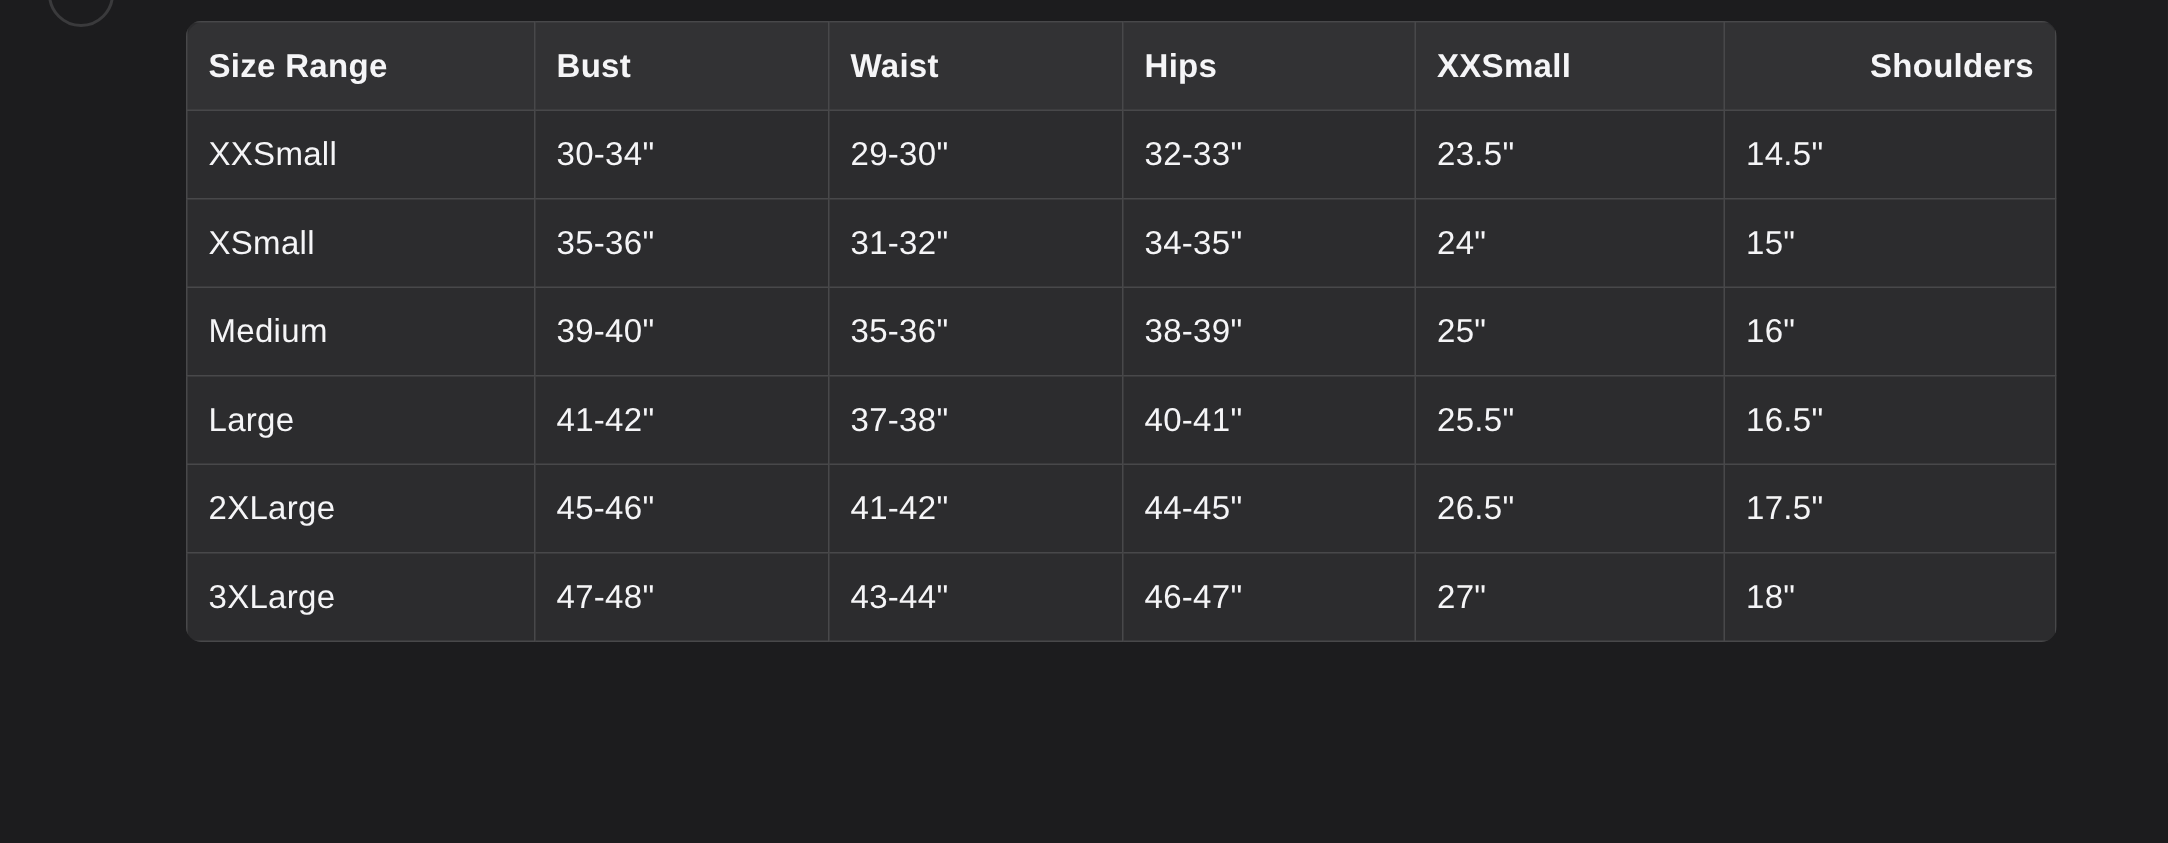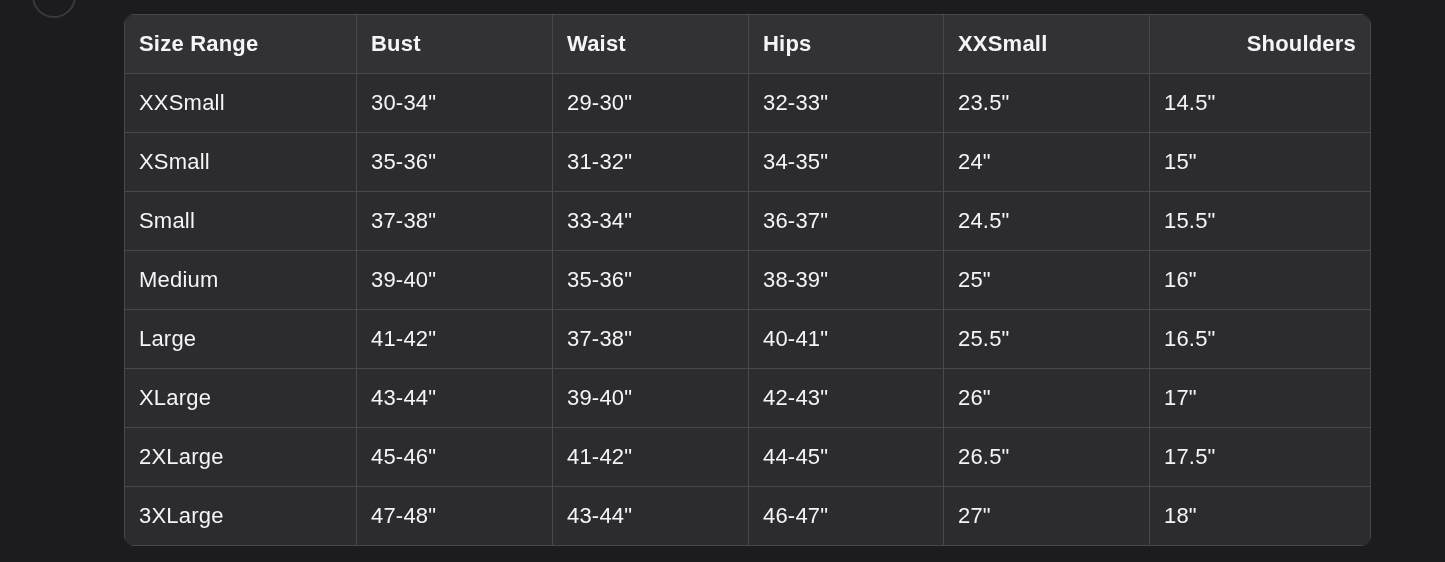--- a/index.html
+++ b/index.html
@@ -111,50 +111,34 @@
       </tr>
       <tr>
         <td>XSmall</td>
         <td>35-36"</td>
         <td>31-32"</td>
         <td>34-35"</td>
         <td>24"</td>
         <td>15"</td>
       </tr>
       <tr>
-        <td>Small</td>
-        <td>37-38"</td>
-        <td>33-34"</td>
-        <td>36-37"</td>
-        <td>24.5"</td>
-        <td>15.5"</td>
-      </tr>
-      <tr>
         <td>Medium</td>
         <td>39-40"</td>
         <td>35-36"</td>
         <td>38-39"</td>
         <td>25"</td>
         <td>16"</td>
       </tr>
       <tr>
         <td>Large</td>
         <td>41-42"</td>
         <td>37-38"</td>
         <td>40-41"</td>
         <td>25.5"</td>
         <td>16.5"</td>
-      </tr>
-      <tr>
-        <td>XLarge</td>
-        <td>43-44"</td>
-        <td>39-40"</td>
-        <td>42-43"</td>
-        <td>26"</td>
-        <td>17"</td>
       </tr>
       <tr>
         <td>2XLarge</td>
         <td>45-46"</td>
         <td>41-42"</td>
         <td>44-45"</td>
         <td>26.5"</td>
         <td>17.5"</td>
       </tr>
       <tr>

